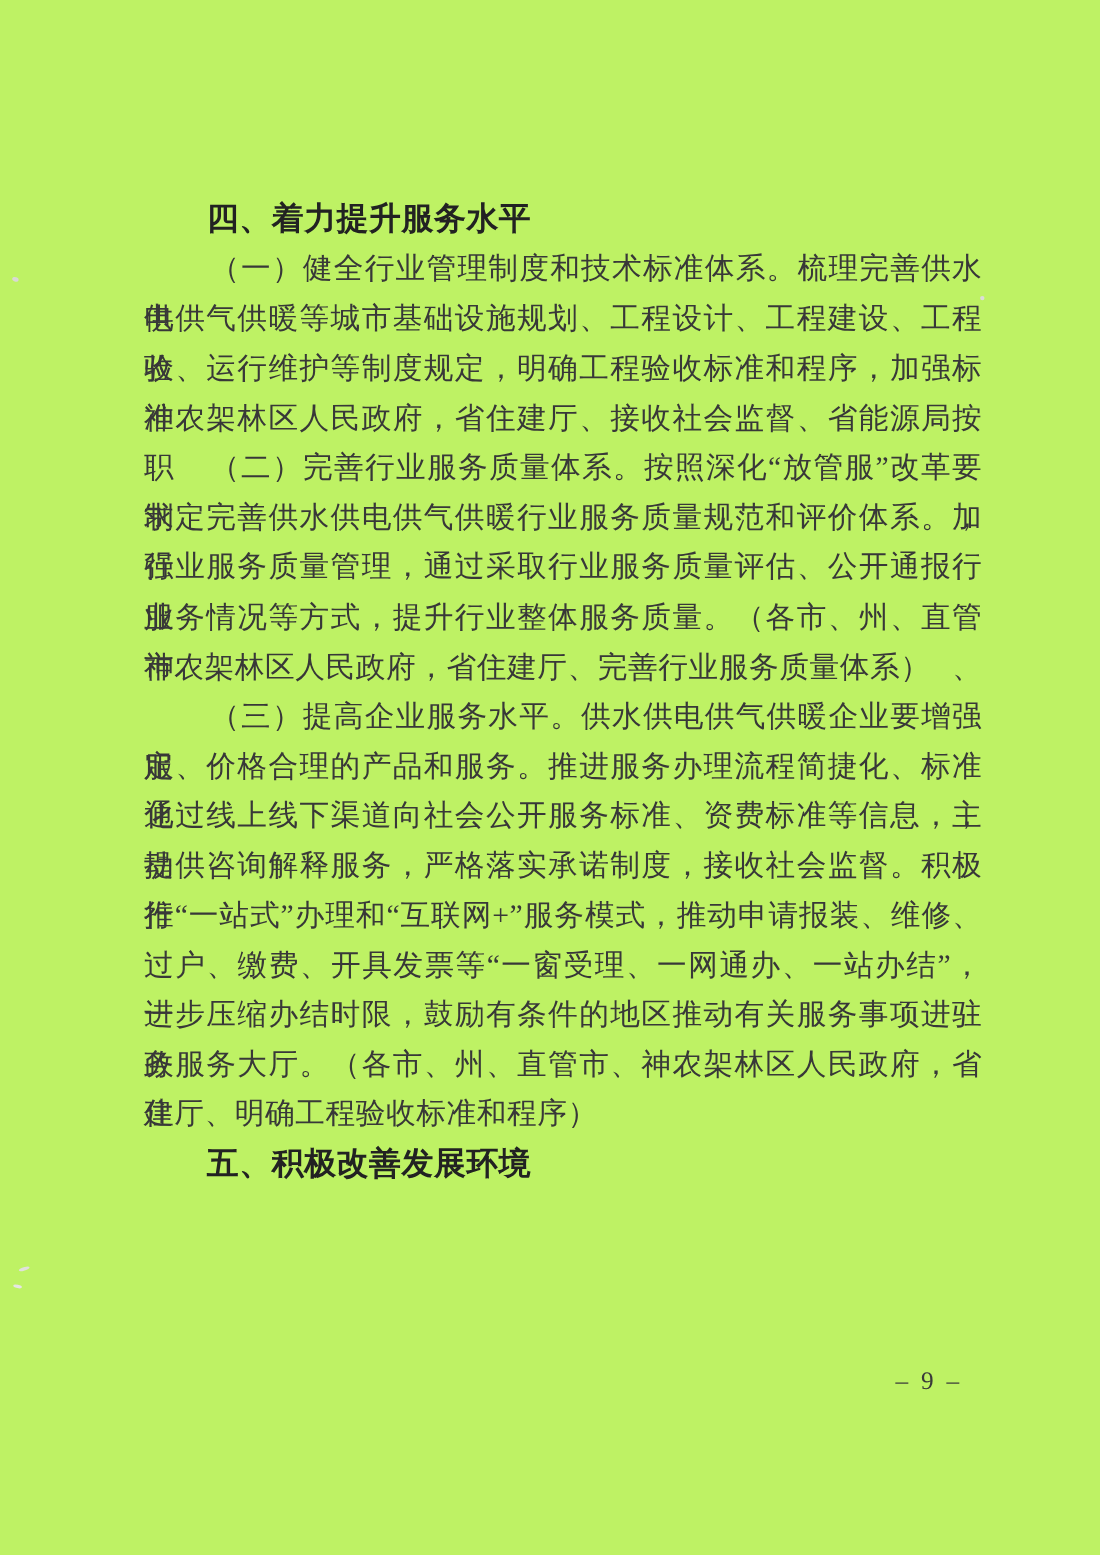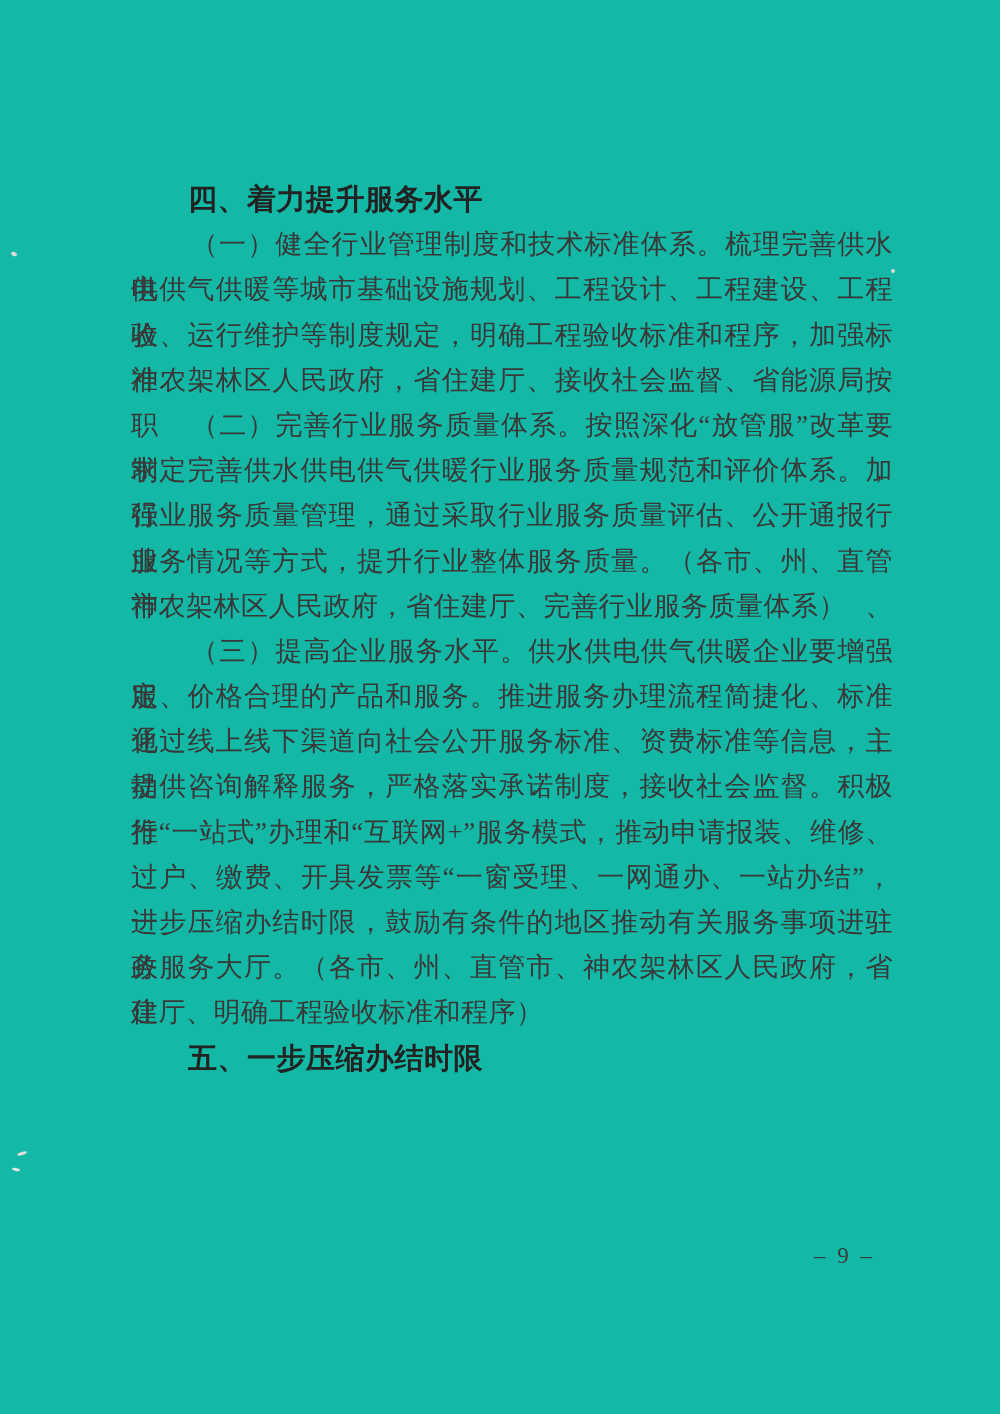--- a/index.html
+++ b/index.html
@@ -4,21 +4,21 @@
 <style>
   html, body {
     margin: 0;
     padding: 0;
     background: #ffffff;
   }
   .page {
     position: relative;
     width: 1000px;
     height: 1414px;
-    background: #14b8a6;
+    background: #bef264;
     overflow: hidden;
     font-family: "Liberation Serif", serif;
   }
   .text-block {
     position: absolute;
     left: 131px;
     top: 177px;
     width: 762px;
   }
   .line {
@@ -91,21 +91,21 @@
     <div class="line indent fill">（三）提高企业服务水平。供水供电供气供暖企业要增强服</div>
     <div class="line fill">定、价格合理的产品和服务。推进服务办理流程简捷化、标准化，</div>
     <div class="line fill">通过线上线下渠道向社会公开服务标准、资费标准等信息，主动</div>
     <div class="line fill">提供咨询解释服务，严格落实承诺制度，接收社会监督。积极推</div>
     <div class="line fill">行“一站式”办理和“互联网+”服务模式，推动申请报装、维修、</div>
     <div class="line fill">过户、缴费、开具发票等“一窗受理、一网通办、一站办结”，进</div>
     <div class="line fill">一步压缩办结时限，鼓励有条件的地区推动有关服务事项进驻政</div>
     <div class="line fill">务服务大厅。（各市、州、直管市、神农架林区人民政府，省住</div>
     <div class="line short">建厅、明确工程验收标准和程序）</div>
 
-    <div class="line heading">五、一步压缩办结时限</div>
+    <div class="line heading">五、积极改善发展环境</div>
 
   </div>
 
   <div class="page-number">– 9 –</div>
 
   <div class="speck speck-1"></div>
   <div class="speck speck-2"></div>
   <div class="speck speck-3"></div>
   <div class="speck speck-4"></div>
 

